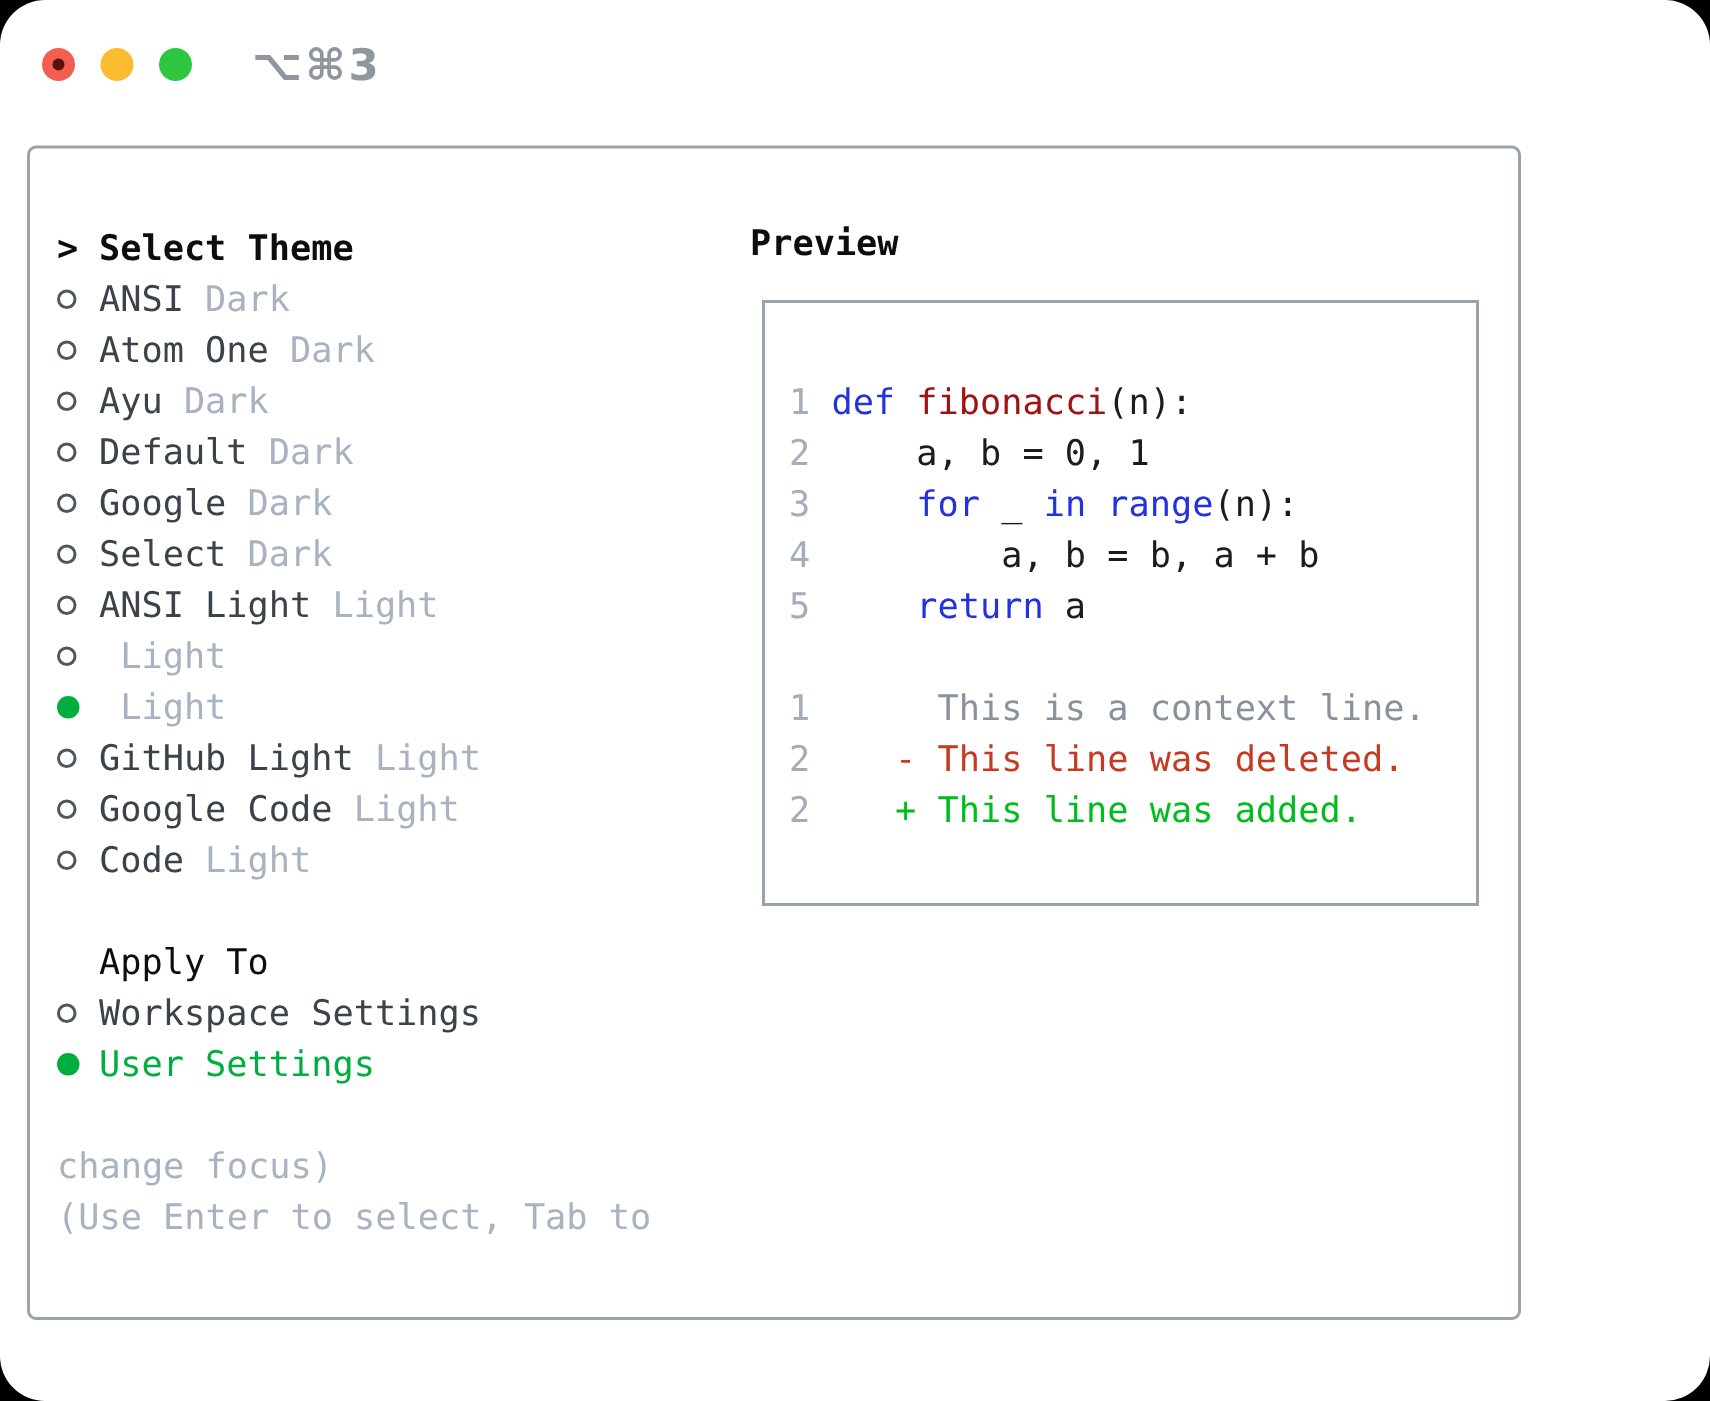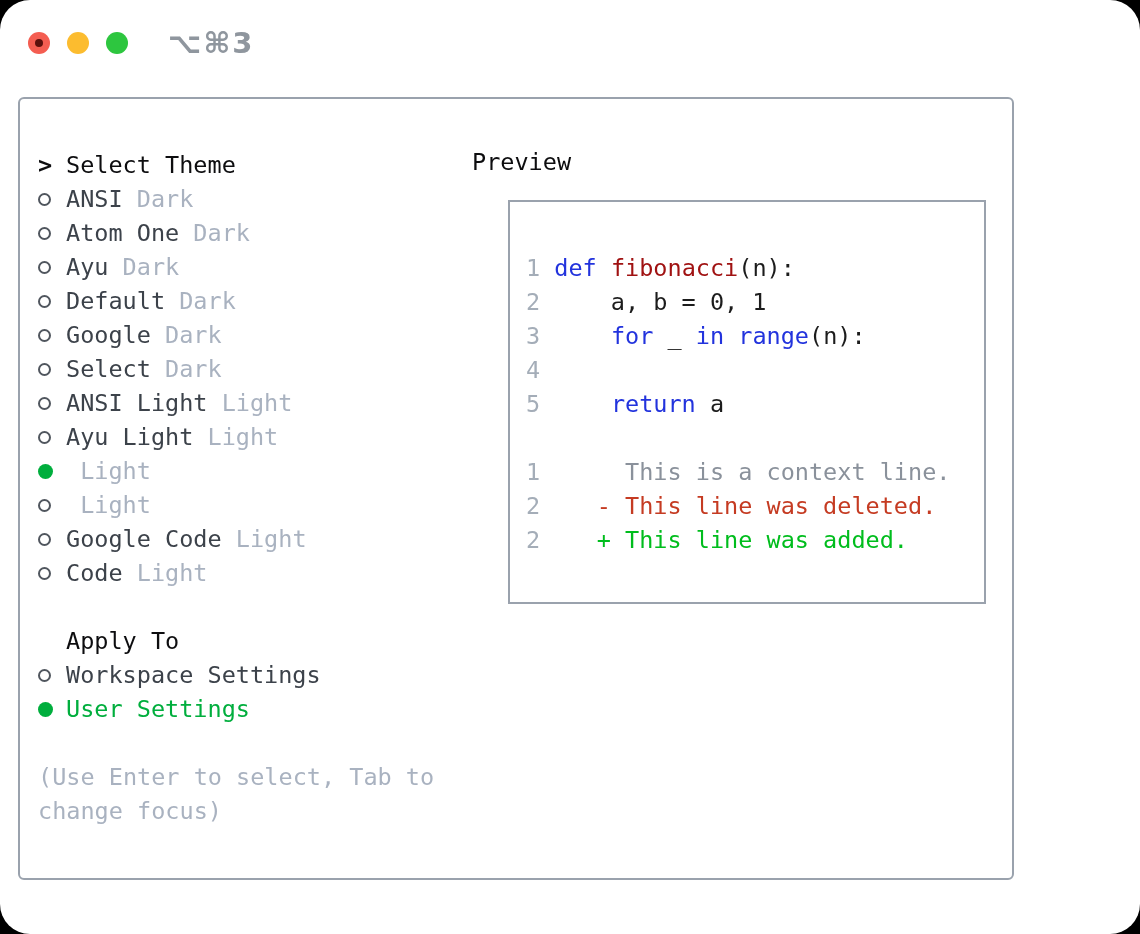--- a/index.html
+++ b/index.html
@@ -25,32 +25,32 @@
   .panel{
     position:absolute;left:18px;top:97px;width:996px;height:783px;box-sizing:border-box;
     border:2px solid var(--border-gray);border-radius:6px;
   }
 
   
   .left-col{position:absolute;left:18px;top:49px;font-size:23.5px}
   .row{display:flex;height:34px;line-height:34px;white-space:pre;align-items:center}
   .marker{width:28px;flex:0 0 28px;display:flex;align-items:center}
   .cursor{font-weight:bold;color:var(--heading-text)}
-  .list-title{font-weight:normal;color:var(--heading-text)}
+  .list-title{font-weight:bold;color:var(--heading-text)}
   .radio{width:9px;height:9px;border:2px solid #50565e;border-radius:50%;box-sizing:content-box}
   .radio.sel{width:15px;height:15px;border:none;background:var(--ui-green)}
   .item-name{color:var(--item-text)}
   .item-name.sel{color:var(--ui-green)}
   .item-variant{color:var(--muted-gray)}
   .section-title{color:var(--heading-text)}
   .spacer{height:34px}
   .help{height:34px;line-height:34px;white-space:pre;color:var(--muted-gray)}
 
   
-  .preview-title{position:absolute;left:452px;top:49px;font-size:23.5px;font-weight:normal;color:var(--heading-text)}
+  .preview-title{position:absolute;left:480px;top:49px;font-size:23.5px;font-weight:bold;color:var(--heading-text)}
   .preview-box{
     position:absolute;left:488px;top:101px;width:478px;height:404px;box-sizing:border-box;
     border:2px solid var(--border-gray);padding:49px 0 0 16px;overflow:hidden;
   }
   .cl{display:flex;height:34px;line-height:34px;white-space:pre;font-size:23.5px}
   .ln{color:var(--line-number-gray);width:2ch;flex:0 0 auto}
   .sg-plain{color:var(--code-text)}
   .sg-kw{color:var(--keyword-blue)}
   .sg-fn{color:var(--function-red)}
   .sg-ctx{color:var(--context-gray)}
@@ -108,31 +108,31 @@
     <span class="item-name">Select</span><span class="item-variant"> Dark</span>
   </div>
 
   <div class="row theme-item">
     <span class="marker"><span class="radio"></span></span>
     <span class="item-name">ANSI Light</span><span class="item-variant"> Light</span>
   </div>
 
   <div class="row theme-item">
     <span class="marker"><span class="radio"></span></span>
-    <span class="item-name">Ayu Light</span><span class="item-variant"> Light</span>
+    <span class="item-variant"> Light</span>
   </div>
 
   <div class="row theme-item">
     <span class="marker"><span class="radio sel"></span></span>
     <span class="item-variant"> Light</span>
   </div>
 
   <div class="row theme-item">
     <span class="marker"><span class="radio"></span></span>
-    <span class="item-variant"> Light</span>
+    <span class="item-name">GitHub Light</span><span class="item-variant"> Light</span>
   </div>
 
   <div class="row theme-item">
     <span class="marker"><span class="radio"></span></span>
     <span class="item-name">Google Code</span><span class="item-variant"> Light</span>
   </div>
 
   <div class="row theme-item">
     <span class="marker"><span class="radio"></span></span>
     <span class="item-name">Code</span><span class="item-variant"> Light</span>
@@ -153,32 +153,32 @@
   </div>
 
   <div class="row apply-item">
     <span class="marker"><span class="radio sel"></span></span>
     <span class="item-name sel">User Settings</span>
   </div>
 </div>
 
       <div class="spacer"></div>
 
+      <div class="help">change focus)</div>
       <div class="help">(Use Enter to select, Tab to</div>
-      <div class="help">change focus)</div>
     </div>
 
     <div class="preview-title">Preview</div>
 
     <div class="preview-box">
       <div id="code-lines">
           <div class="cl"><span class="ln">1</span><span class="sg-kw">def</span><span class="sg-plain"> </span><span class="sg-fn">fibonacci</span><span class="sg-plain">(n):</span></div>
           <div class="cl"><span class="ln">2</span><span class="sg-plain">    a, b = 0, 1</span></div>
           <div class="cl"><span class="ln">3</span><span class="sg-plain">    </span><span class="sg-kw">for</span><span class="sg-plain"> _ </span><span class="sg-kw">in</span><span class="sg-plain"> </span><span class="sg-kw">range</span><span class="sg-plain">(n):</span></div>
-          <div class="cl"><span class="ln">4</span></div>
+          <div class="cl"><span class="ln">4</span><span class="sg-plain">        a, b = b, a + b</span></div>
           <div class="cl"><span class="ln">5</span><span class="sg-plain">    </span><span class="sg-kw">return</span><span class="sg-plain"> a</span></div>
           <div class="cl"><span class="ln"></span></div>
           <div class="cl"><span class="ln">1</span><span class="sg-ctx">     This is a context line.</span></div>
           <div class="cl"><span class="ln">2</span><span class="sg-del">   - This line was deleted.</span></div>
           <div class="cl"><span class="ln">2</span><span class="sg-add">   + This line was added.</span></div>
         </div>
     </div>
 
   </div>
 </div>

